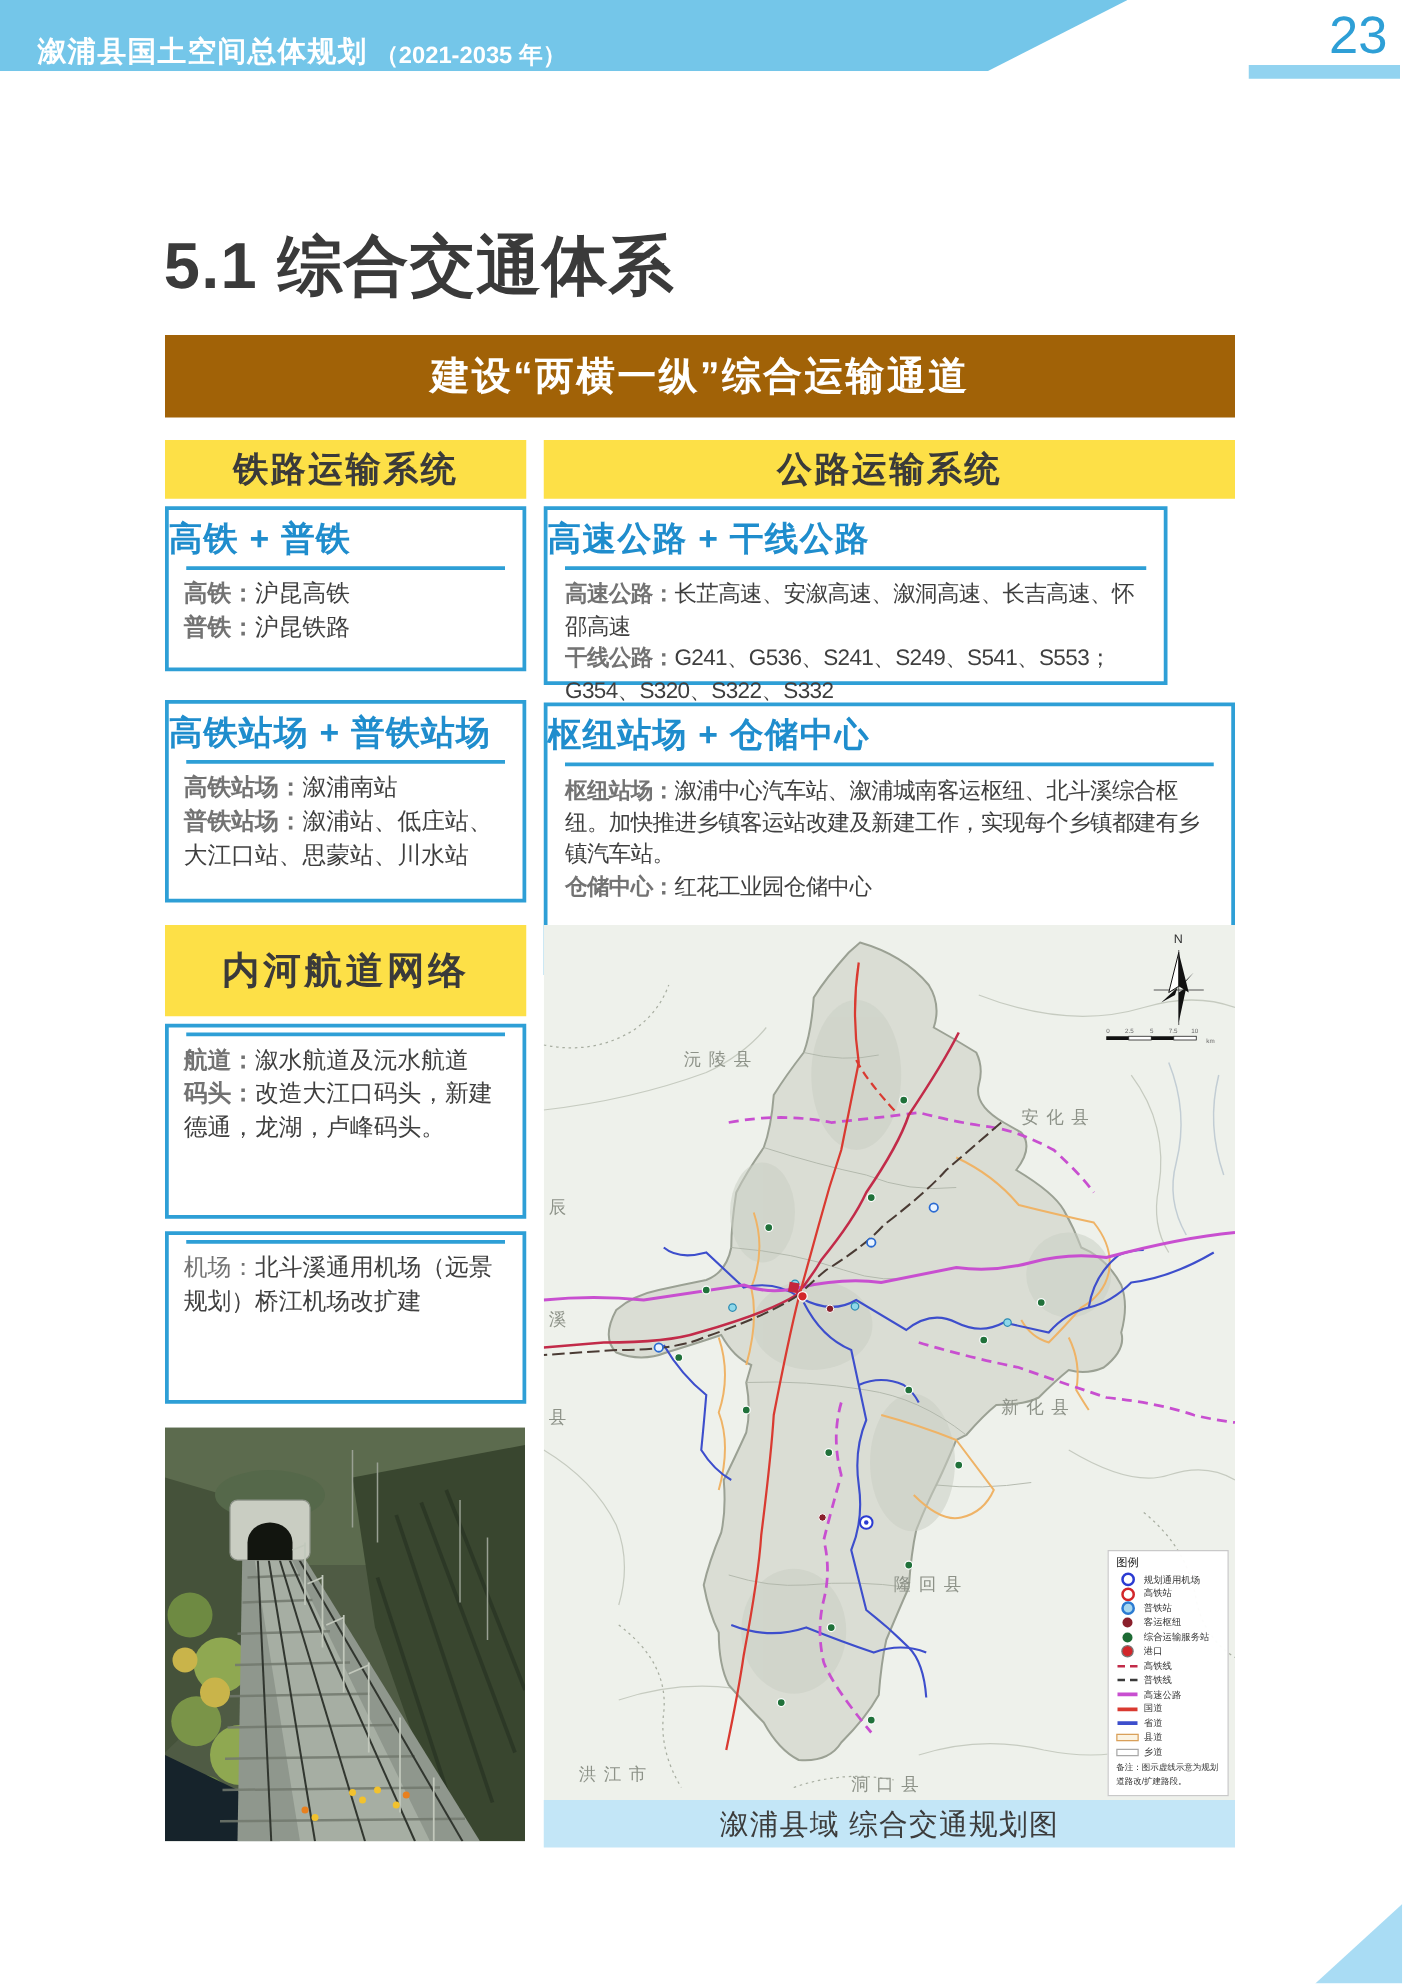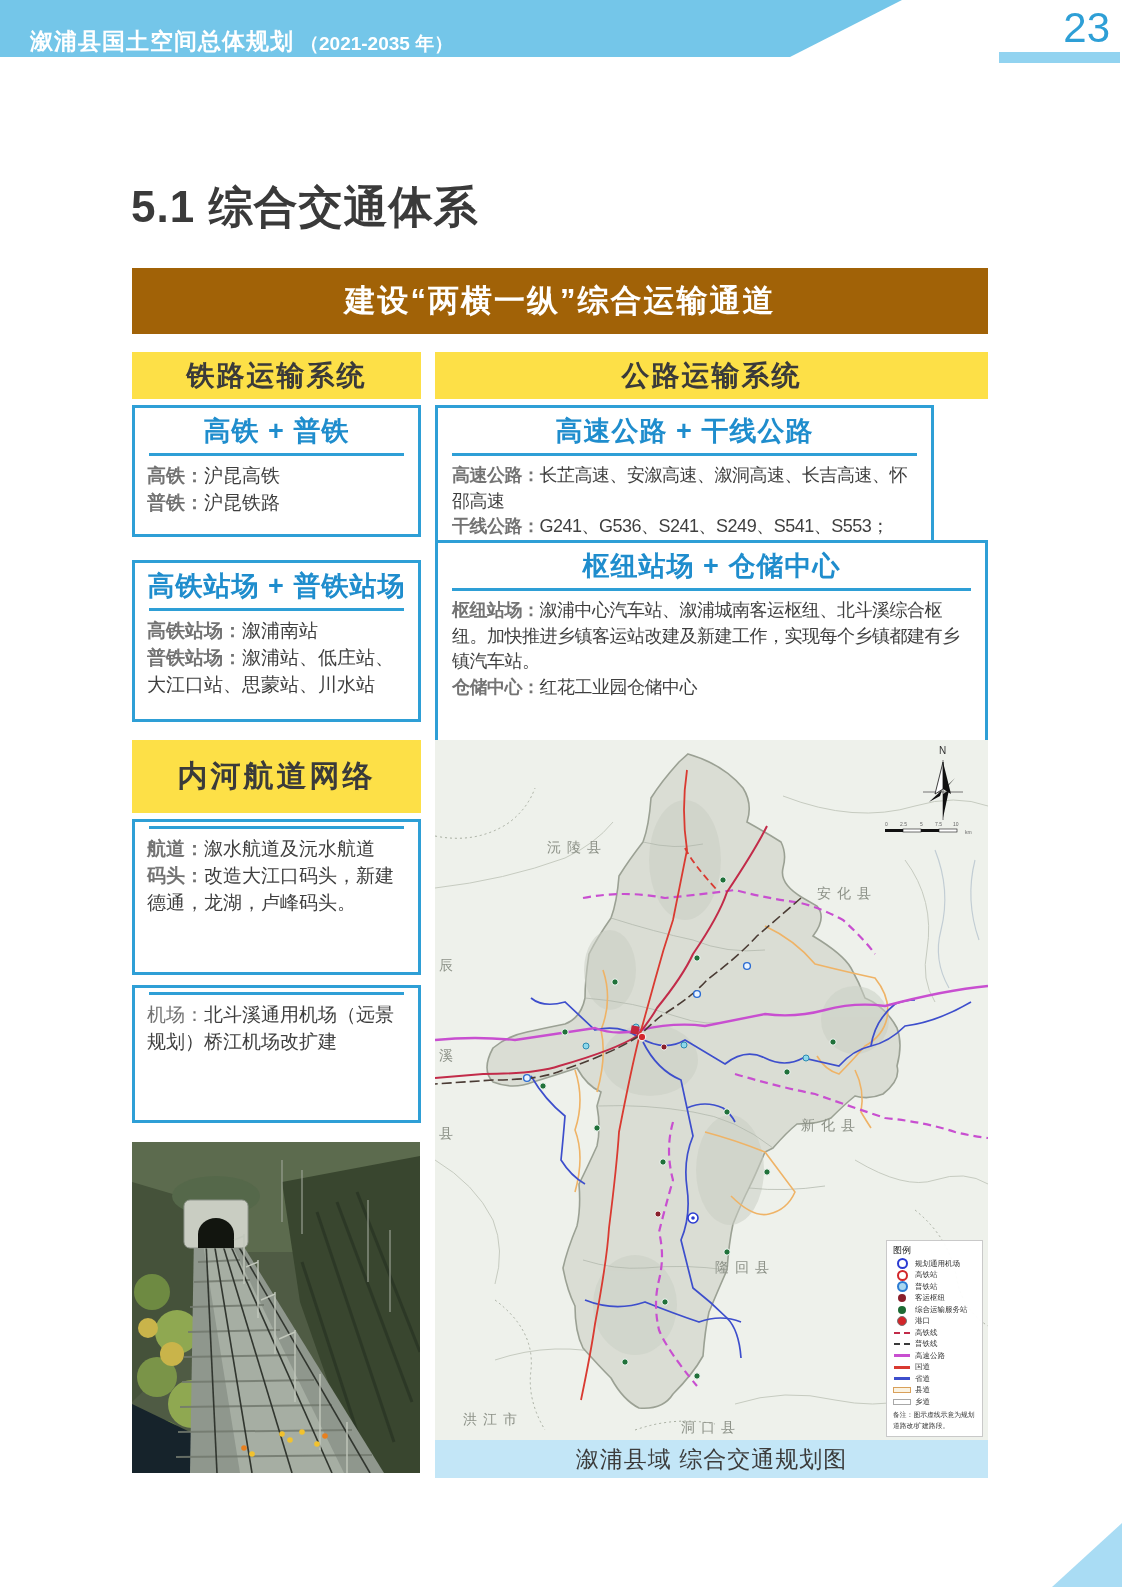--- a/index.html
+++ b/index.html
@@ -8,40 +8,40 @@
 
   
   .topbar{position:absolute;left:0;top:0;width:902px;height:57px;background:#74C6E9;
           clip-path:polygon(0 0,902px 0,790px 57px,0 57px);
           display:flex;align-items:flex-end;padding-left:30px;box-sizing:border-box;color:#fff}
   .topbar .t{font-size:23px;font-weight:700;letter-spacing:1px}
   .topbar .s{font-size:19px;margin-left:6px;font-weight:600}
   .pagenum{position:absolute;top:4px;right:12px;font-size:42px;color:#2E9FD6}
   .pagebar{position:absolute;top:52px;right:2px;width:121px;height:11px;background:#92D3F0}
 
-  .h1{position:absolute;left:131px;top:178px;font-size:44px;font-weight:700;color:#3A3A3A;letter-spacing:1px}
+  .h1{position:absolute;left:131px;top:178px;font-size:52px;font-weight:700;color:#3A3A3A;letter-spacing:1px}
 
   .banner{position:absolute;left:132px;top:268px;width:856px;height:66px;background:#a16207;
           display:flex;align-items:center;justify-content:center;color:#fff;font-size:31px;font-weight:700;letter-spacing:2px}
 
   .sech{position:absolute;background:#fde047;display:flex;align-items:center;justify-content:center;
         font-weight:700;color:#3A3A3A}
   #sech-rail{left:132px;top:352px;width:289px;height:47px;font-size:28px;letter-spacing:2px}
   #sech-road{left:435px;top:352px;width:553px;height:47px;font-size:28px;letter-spacing:2px}
   #sech-water{left:132px;top:740px;width:289px;height:73px;font-size:30px;letter-spacing:3px}
 
   .box{position:absolute;background:#fff;border:3px solid #2E9FD6;box-sizing:border-box}
   #box-rail1{left:132px;top:405px;width:289px;height:132px}
   #box-road1{left:435px;top:405px;width:499px;height:143px}
   #box-rail2{left:132px;top:560px;width:289px;height:162px}
-  #box-road2{left:435px;top:540px;width:553px;height:218px}
+  #box-road2{left:435px;top:562px;width:553px;height:218px}
   #box-water1{left:132px;top:819px;width:289px;height:156px}
   #box-water2{left:132px;top:985px;width:289px;height:138px}
 
-  .bt{text-align:center;color:#1F8DCD;font-weight:700;font-size:27px;padding-top:5px;letter-spacing:1px}
+  .bt{text-align:left;color:#1F8DCD;font-weight:700;font-size:27px;padding-top:5px;letter-spacing:1px}
   .rule{height:3px;background:#2E9FD6;margin:4px 14px 7px}
   .bb{padding:0 12px;color:#3F3F3F;font-size:19px;line-height:1.42}
   .bb p{margin:0}
   .lbl{font-weight:700;color:#737373}
   #box-road1 .bb,#box-road2 .bb{font-size:18px;letter-spacing:-0.5px;padding:0 14px}
   #box-water2 .lbl{font-weight:400}
 
   .photo{position:absolute;left:132px;top:1142px;width:288px;height:331px}
 
   .mapwrap{position:absolute;left:435px;top:740px;width:553px;height:738px}

